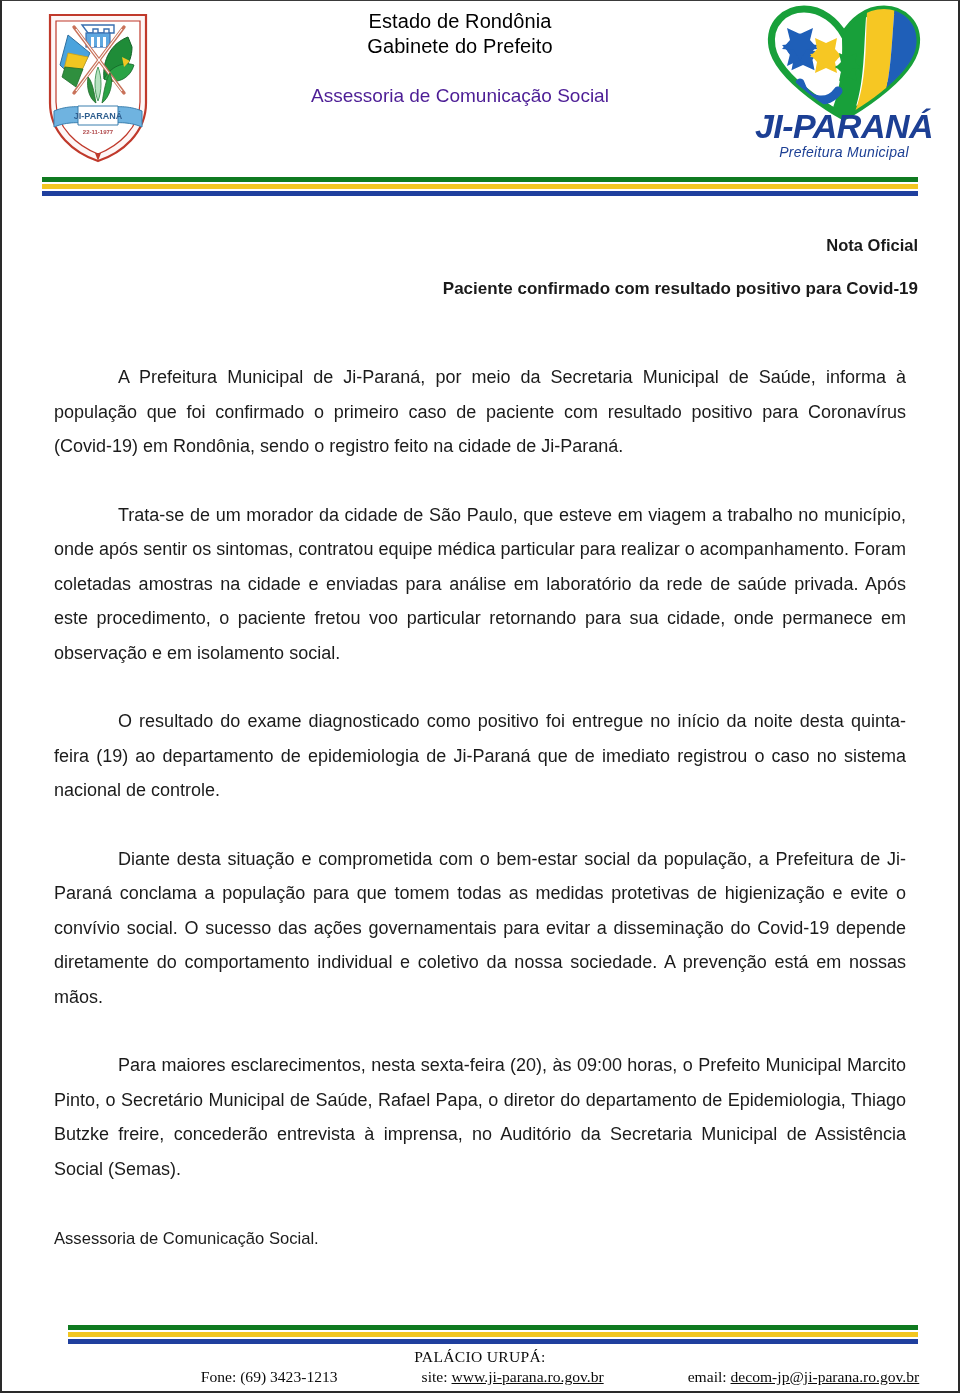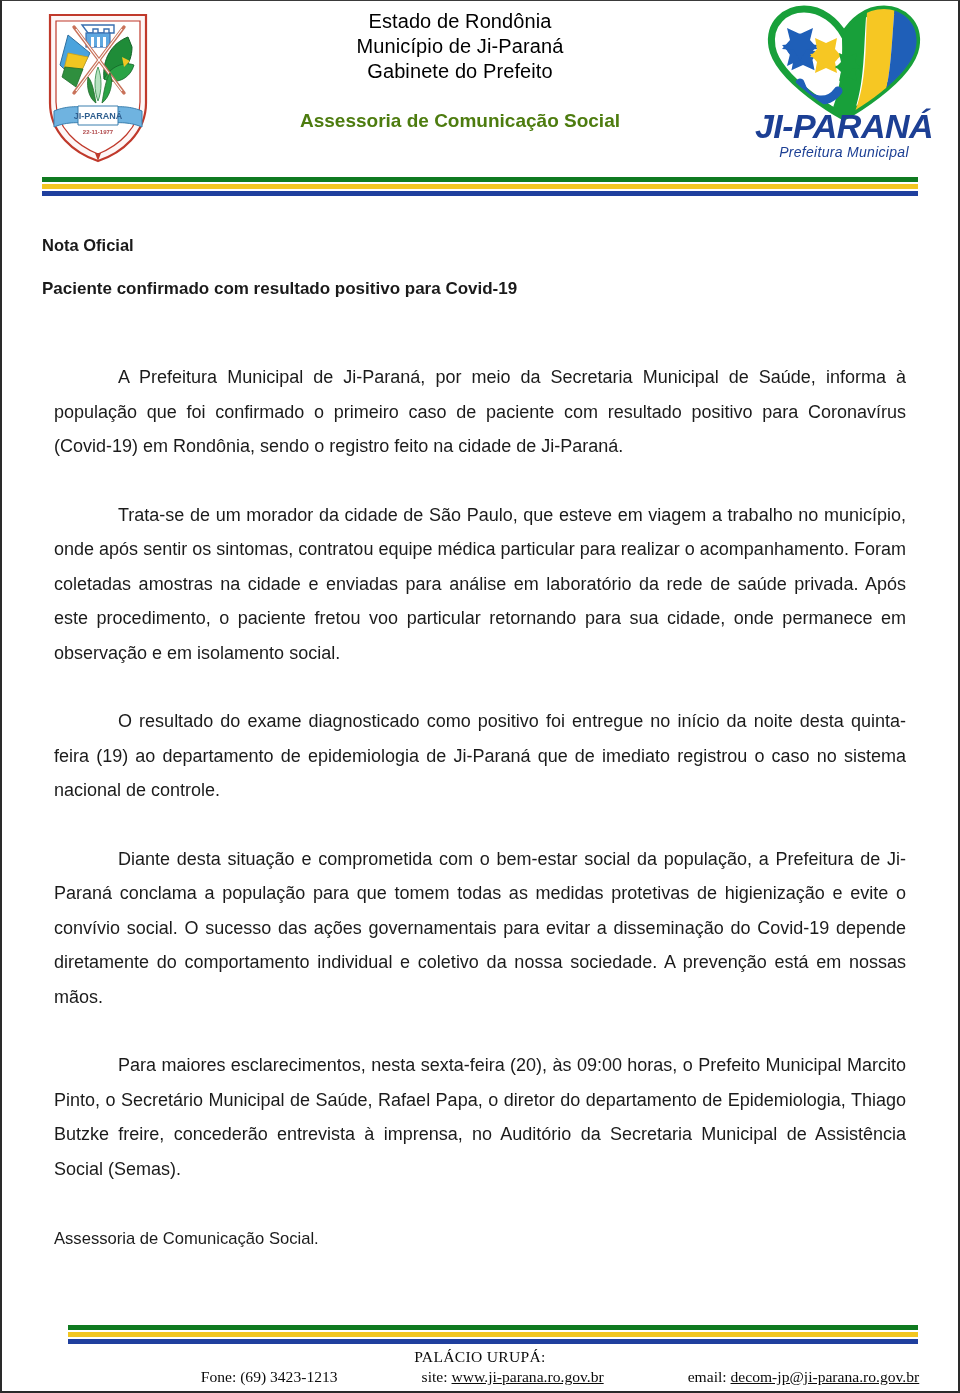--- a/index.html
+++ b/index.html
@@ -48,22 +48,22 @@
     font-family: "Liberation Sans", sans-serif;
     font-size: 20px;
     color: #000000;
     line-height: 25px;
     letter-spacing: 0.1px;
   }
   .header-sub {
     margin-top: 26px;
     font-family: "Liberation Sans", sans-serif;
     font-size: 19px;
-    font-weight: bold;
-    color: #4d7c0f;
+    font-weight: normal;
+    color: #4c1d95;
   }
   .heart-logo {
     position: absolute;
     right: 14px;
     top: 2px;
     width: 200px;
     height: 170px;
   }
   .ji-parana-word {
     position: absolute;
@@ -105,21 +105,21 @@
   .stripe.white1 { background: #ffffff; height: 2px; }
   .stripe.yellow { background: #f2c621; }
   .stripe.white2 { background: #ffffff; height: 2px; }
   .stripe.blue   { background: #1f3f9e; }
 
   
   .content {
     padding: 0 40px;
   }
   .title-block {
-    text-align: left;
+    text-align: right;
     margin-top: 38px;
   }
   .doc-title {
     font-family: "Liberation Sans", sans-serif;
     font-size: 16.5px;
     font-weight: bold;
     color: #1a1a1a;
     line-height: 22px;
   }
   .doc-subtitle {
@@ -234,21 +234,20 @@
         <path d="M16 104 C30 98 44 100 44 100 L44 116 C44 116 30 114 16 120 Z" fill="#6fb3e0" stroke="#3a7fae" stroke-width="1"></path>
         <path d="M104 104 C90 98 76 100 76 100 L76 116 C76 116 90 114 104 120 Z" fill="#6fb3e0" stroke="#3a7fae" stroke-width="1"></path>
         <path d="M40 99 H80 V118 H40 Z" fill="#ffffff" stroke="#3a7fae" stroke-width="1"></path>
         <text x="60" y="112" font-family="Liberation Sans, sans-serif" font-size="9" font-weight="bold" fill="#2f5f8f" text-anchor="middle">JI-PARANÁ</text>
         <text x="60" y="127" font-family="Liberation Sans, sans-serif" font-size="6" font-weight="bold" fill="#b0484a" text-anchor="middle">22-11-1977</text>
       </svg>
     </div>
 
     <div class="header-titles">
       <div class="header-line">Estado de Rondônia</div>
-      <div class="header-line">Município de Ji-Paraná</div>
       <div class="header-line">Gabinete do Prefeito</div>
       <div class="header-sub">Assessoria de Comunicação Social</div>
     </div>
 
     <div class="heart-logo">
       <svg viewBox="0 0 200 120" width="200" height="120" xmlns="http://www.w3.org/2000/svg">
         <defs>
           <clipPath id="heartClip">
             <path d="M100 114 C100 114 34 78 28 44 C24 20 42 6 60 6 C78 6 92 18 100 32
                      C108 18 122 6 140 6 C158 6 176 20 172 44 C166 78 100 114 100 114 Z"></path>

